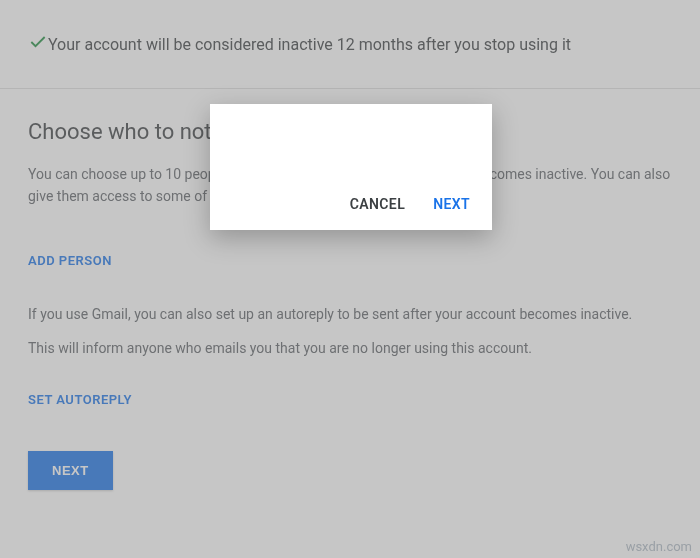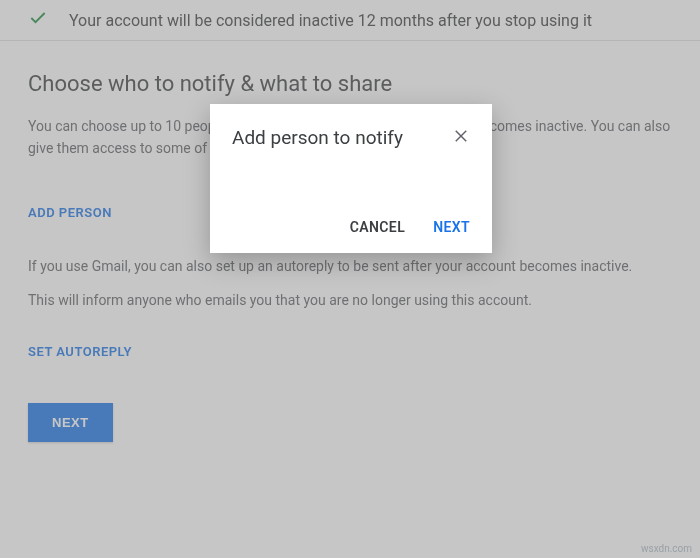--- a/index.html
+++ b/index.html
@@ -9,22 +9,22 @@
       width: 700px;
       height: 558px;
       position: relative;
       overflow: hidden;
       color: #3c4043;
     }
     .page { width: 100%; height: 100%; }
     .banner {
       display: flex;
       align-items: center;
-      gap: 21px;
-      padding: 8px 28px;
+      gap: 0;
+      padding: 32px 28px;
       border-bottom: 1px solid #e0e0e0;
     }
     .banner .check {
       color: #1e8e3e;
       flex-shrink: 0;
     }
     .banner-text {
       font-size: 16px;
       color: #3c4043;
     }
@@ -122,21 +122,21 @@
       background: none;
       border: none;
       font-family: inherit;
     }
     .act.cancel { color: #3c4043; }
     .act.next { color: #1a73e8; }
     .watermark {
       position: absolute;
       bottom: 4px;
       right: 8px;
-      font-size: 10px;
+      font-size: 13px;
       color: #9aa0a6;
     }
   </style>
 </head>
 <body>
 
 <div class="page">
 
   <div class="banner">
     <span class="check">
@@ -157,28 +157,19 @@
     <div>
       <button class="primary-btn">NEXT</button>
     </div>
   </div>
 
 </div>
 
 <div class="scrim"></div>
 
 <div class="dialog">
-  <div class="dialog-header">
-    <span class="dialog-title">Add person to notify</span>
-    <span class="close-icon">
-      <svg width="18" height="18" viewBox="0 0 24 24" fill="none" stroke="currentColor" stroke-width="2">
-          <line x1="5" y1="5" x2="19" y2="19"></line>
-          <line x1="19" y1="5" x2="5" y2="19"></line>
-        </svg>
-    </span>
-  </div>
   <div class="dialog-actions">
     <button class="act cancel">CANCEL</button>
     <button class="act next">NEXT</button>
   </div>
 </div>
 
 <div class="watermark">wsxdn.com</div>
 
 </body></html>

